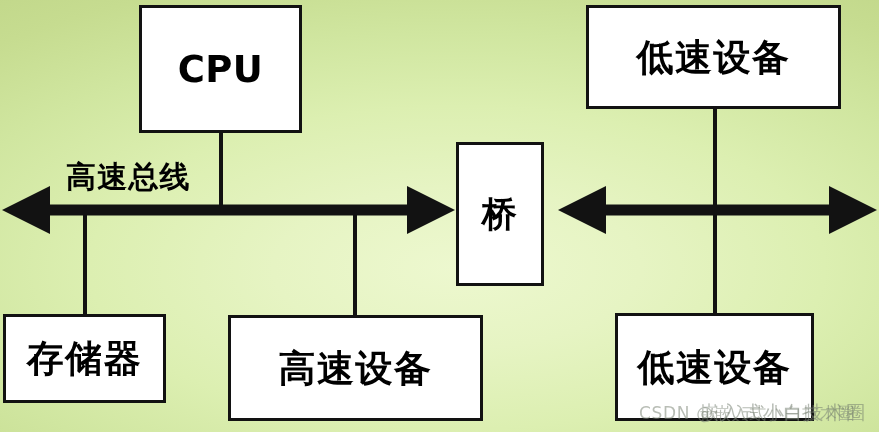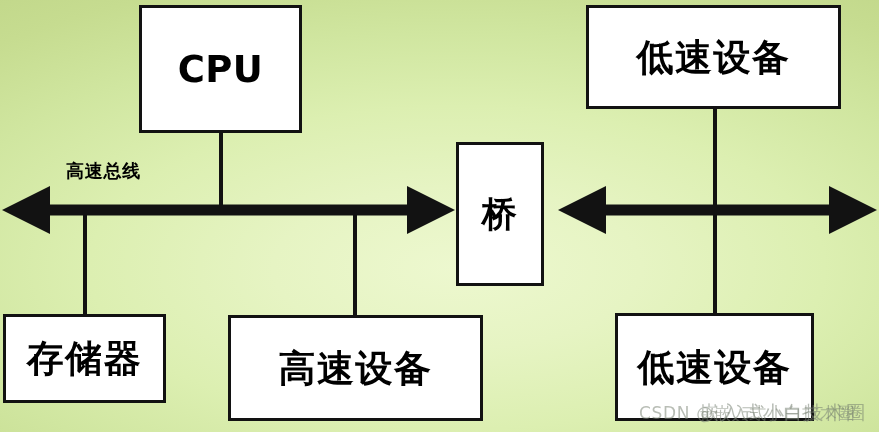--- a/index.html
+++ b/index.html
@@ -53,21 +53,21 @@
     font-size: 37px;
     letter-spacing: 0.01em;
   }
   .bridge-label {
     font-size: 35px;
   }
   .bus-label {
     position: absolute;
     color: #000000;
     font-weight: 700;
-    font-size: 18px;
+    font-size: 30px;
     letter-spacing: 0.04em;
     white-space: nowrap;
     z-index: 4;
     line-height: 1;
   }
   .watermark {
     position: absolute;
     z-index: 6;
     white-space: nowrap;
     color: rgba(125,134,120,0.55);

